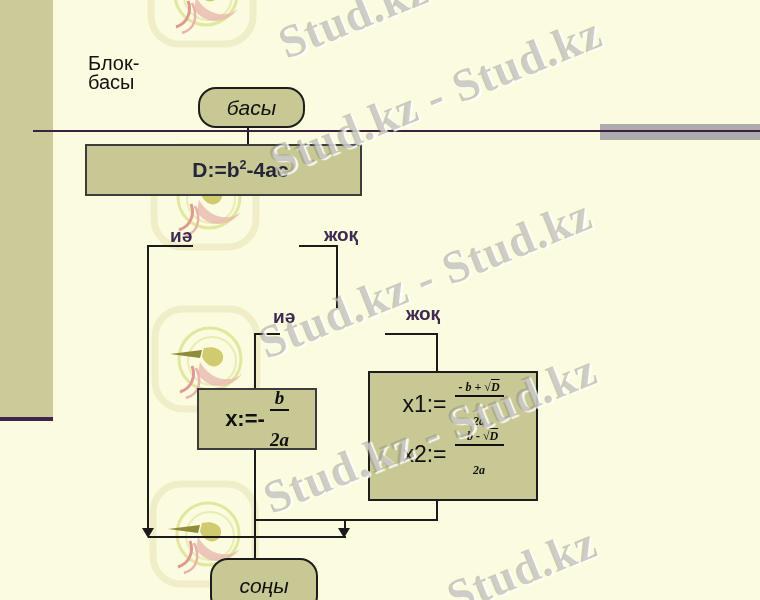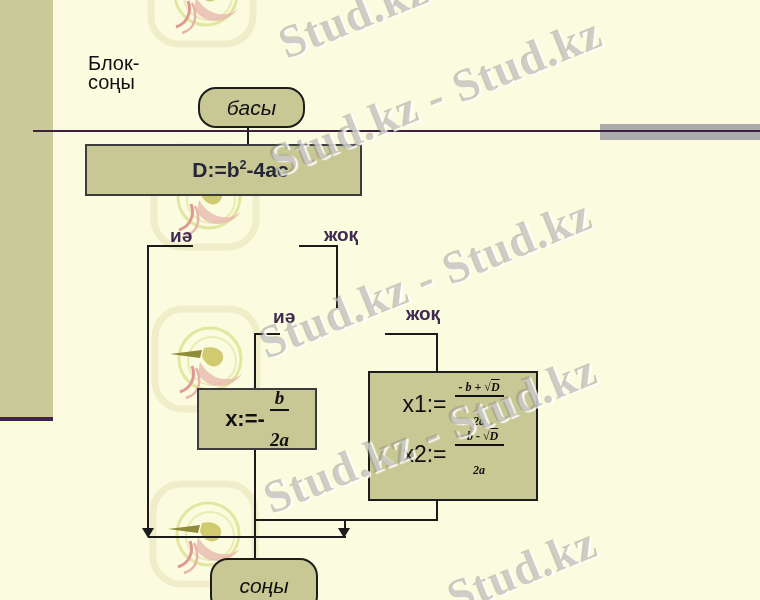--- a/index.html
+++ b/index.html
@@ -76,21 +76,21 @@
     <use href="#logo" x="146" y="-61"></use>
     <use href="#logo" x="149" y="142"></use>
     <use href="#logo" x="150" y="304"></use>
     <use href="#logo" x="148" y="479"></use>
   </svg>
 
   <div class="left-bar"></div>
   <div class="gray-bar"></div>
   <div class="hr-line"></div>
   <div class="slide-title">Блок-
-соңы</div>
+басы</div>
 
   <div class="ln" style="left:247px;top:128px;width:2px;height:17px;"></div>
   <div class="ln" style="left:148px;top:245px;width:45px;height:2px;"></div>
   <div class="ln" style="left:147px;top:245px;width:2px;height:285px;"></div>
   <div class="ln" style="left:299px;top:245px;width:39px;height:2px;"></div>
   <div class="ln" style="left:336px;top:245px;width:2px;height:63px;"></div>
   <div class="ln" style="left:255px;top:333px;width:25px;height:2px;"></div>
   <div class="ln" style="left:254px;top:333px;width:2px;height:57px;"></div>
   <div class="ln" style="left:385px;top:333px;width:53px;height:2px;"></div>
   <div class="ln" style="left:436px;top:333px;width:2px;height:40px;"></div>

